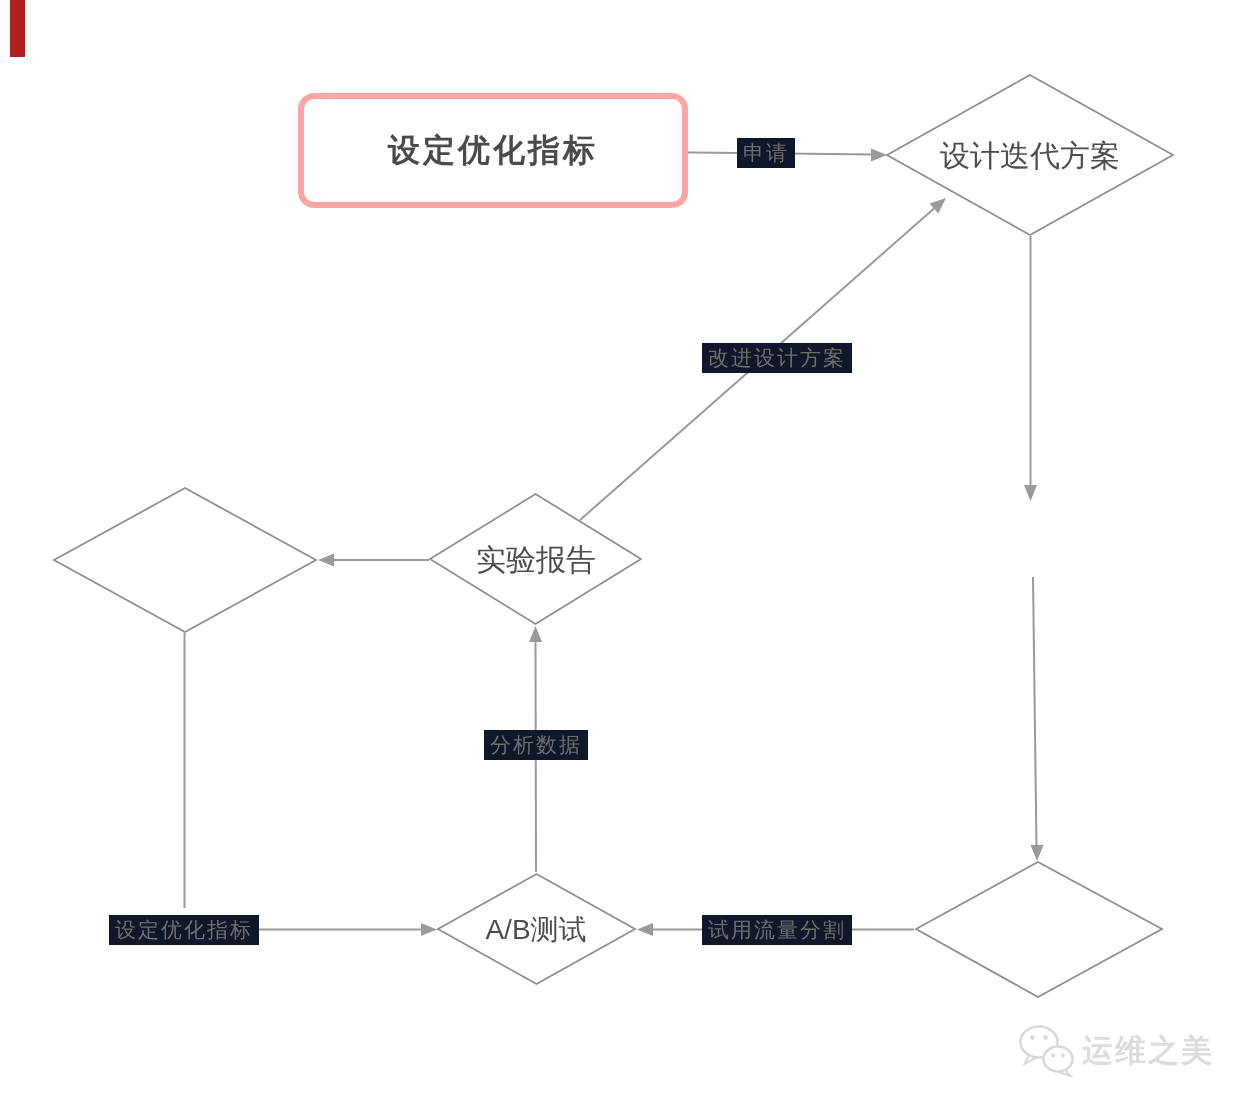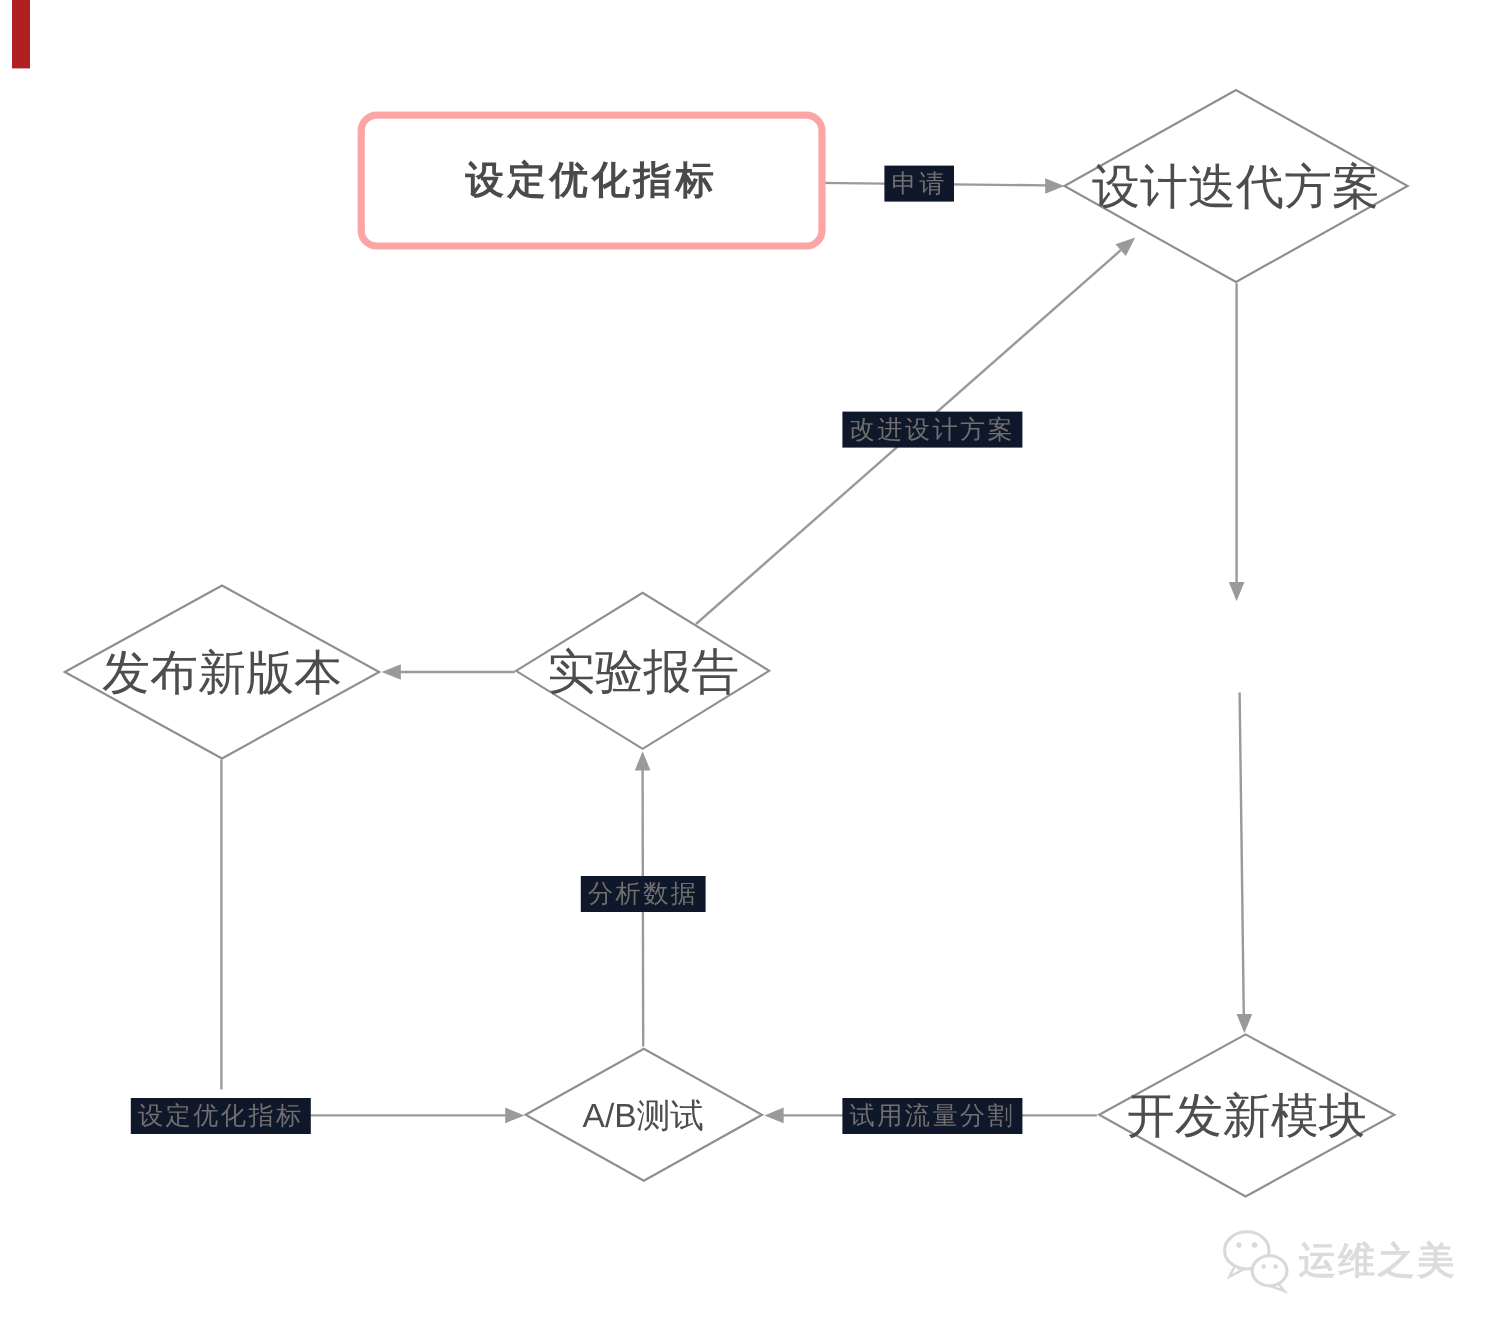--- a/index.html
+++ b/index.html
@@ -27,21 +27,21 @@
     left:927px;top:503px;width:211px;height:72px;
     border:3px solid #1b519e;border-radius:18px;
   }
   .blue-box .txt{
     font-size:26px;font-weight:bold;color:#1b519e;letter-spacing:1px;
   }
   .node-label{
     position:absolute;z-index:2;transform:translate(-50%,-50%);
     color:#4d4d4d;white-space:nowrap;text-align:center;
   }
-  .nl-30{font-size:40px;}
+  .nl-30{font-size:30px;}
   .nl-28{font-size:28px;}
   .edge-label{
     position:absolute;z-index:3;transform:translate(-50%,-50%);
     background:#0f172a;padding:1px 6px;white-space:nowrap;
     font-family:"Liberation Serif", serif;
     font-size:21px;color:#6f6f6f;letter-spacing:2px;
   }
   .red-bar{
     left:10px;top:0;width:15px;height:57px;background:#b02023;z-index:4;
   }
@@ -96,23 +96,21 @@
     <polygon class="diamond" points="916,929 1038,862 1162,929 1038,997"></polygon>
   </svg>
 
   <div class="node-box start-box">
     <span class="txt">设定优化指标</span>
   </div>
 
 
   <div class="node-label nl-30" style="left:1030px;top:156px;">设计迭代方案</div>
   <div class="node-label nl-30" style="left:536px;top:560px;">实验报告</div>
-  <div class="node-label nl-30" style="left:185px;top:561px;">发布新版本</div>
   <div class="node-label nl-28" style="left:536px;top:930px;">A/B测试</div>
-  <div class="node-label nl-30" style="left:1039px;top:930px;">开发新模块</div>
 
   <div class="edge-label" style="left:766px;top:153px;">申请</div>
   <div class="edge-label" style="left:777px;top:358px;">改进设计方案</div>
   <div class="edge-label" style="left:777px;top:930px;">试用流量分割</div>
   <div class="edge-label" style="left:536px;top:745px;">分析数据</div>
   <div class="edge-label" style="left:184px;top:930px;">设定优化指标</div>
 
   <div class="watermark">
     <svg width="58" height="54" viewBox="0 0 58 54">
       <g fill="#ffffff" stroke="#d9d9d9" stroke-width="2.6">

